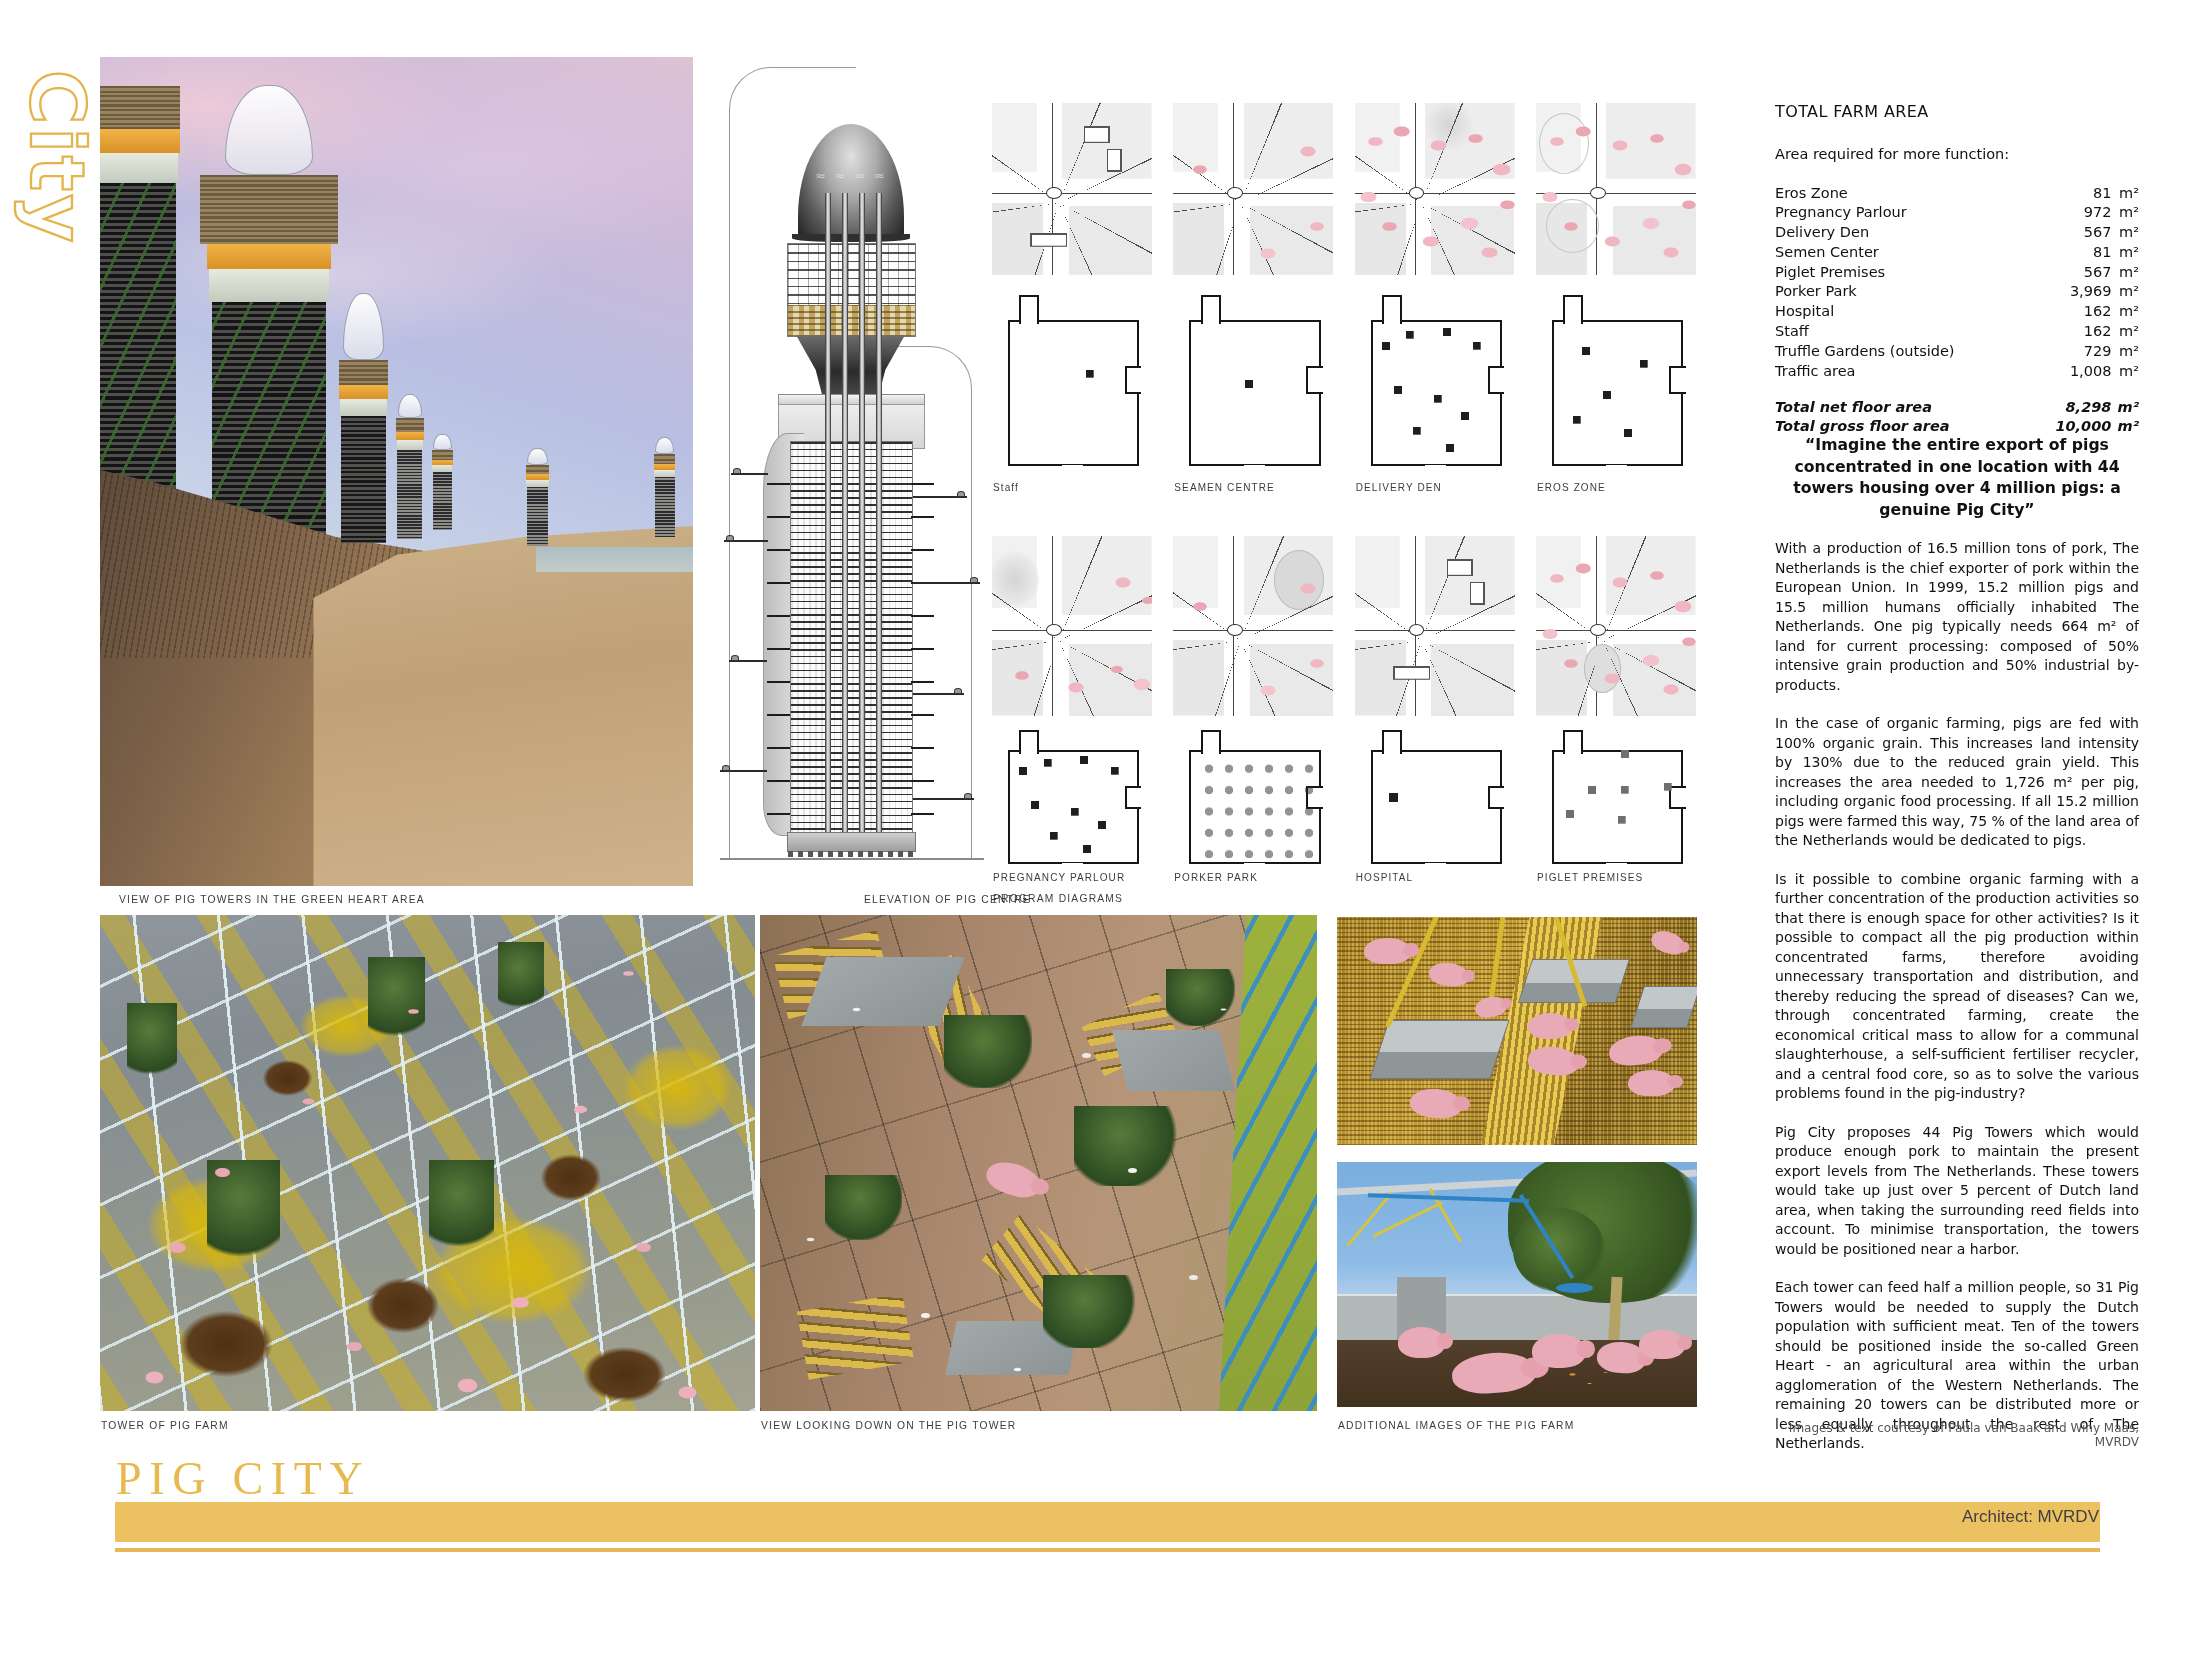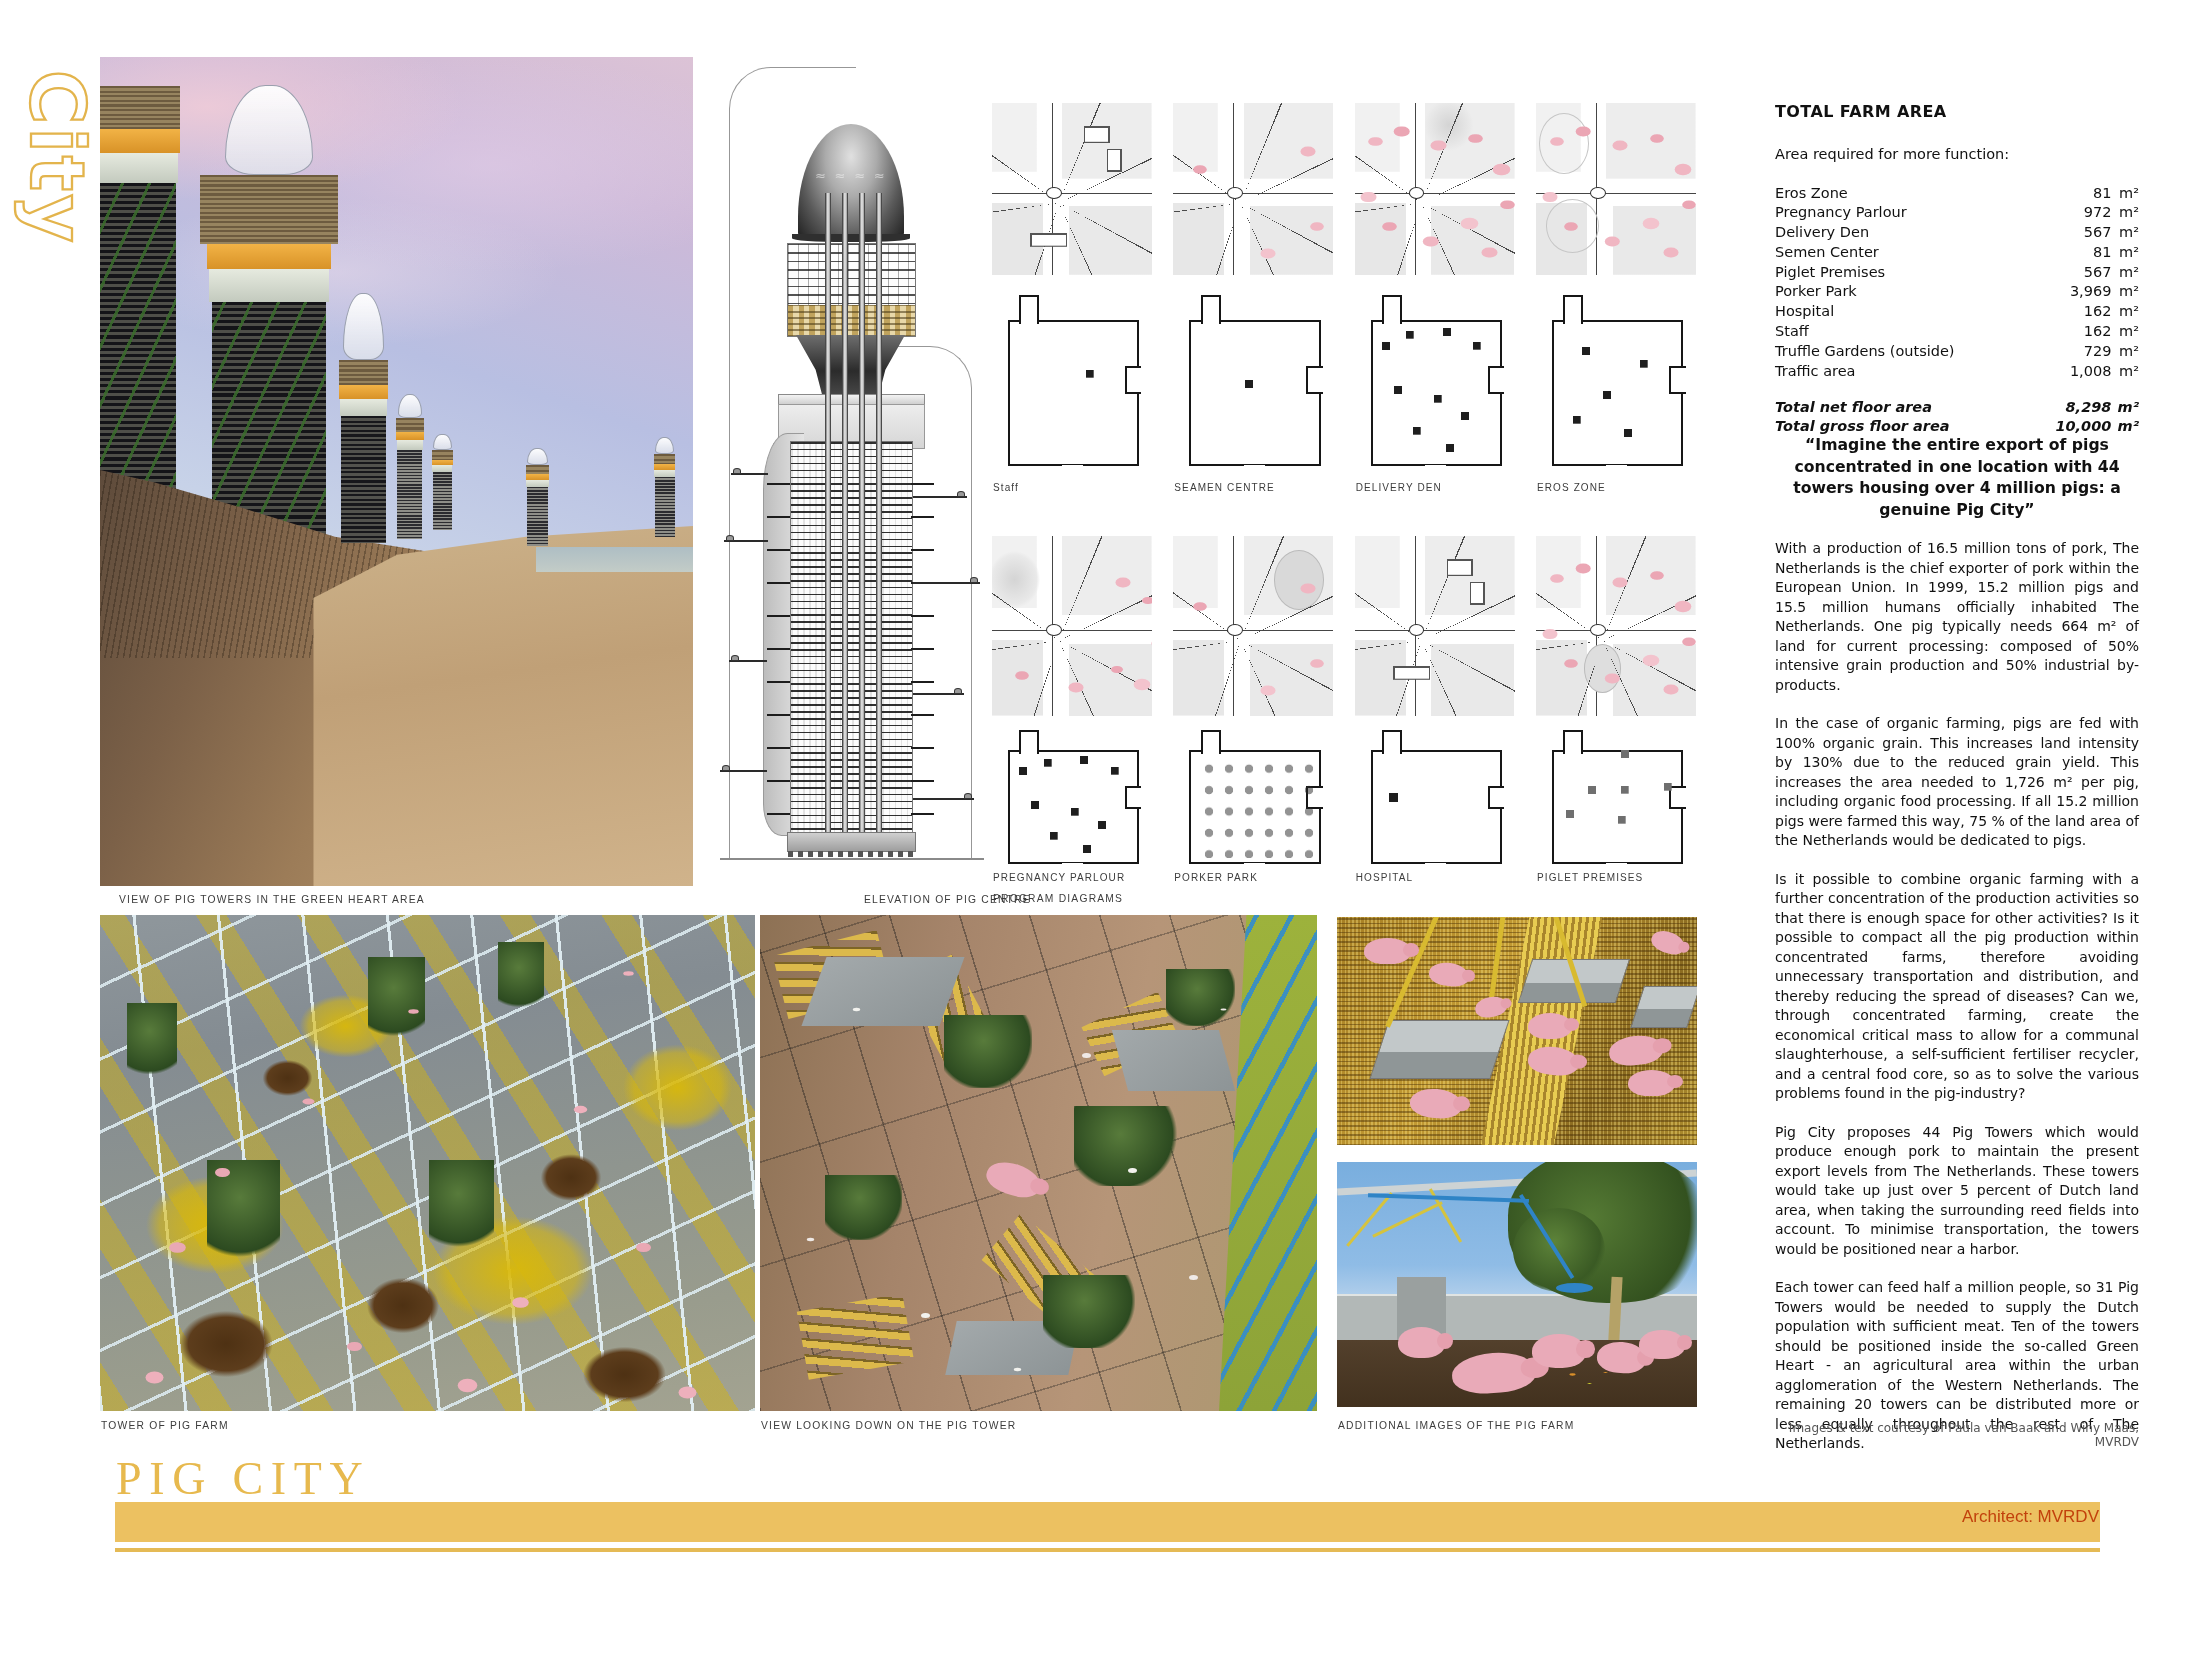--- a/index.html
+++ b/index.html
@@ -147,21 +147,21 @@
       linear-gradient(#6f6f6f,#6f6f6f),linear-gradient(#6f6f6f,#6f6f6f),linear-gradient(#6f6f6f,#6f6f6f),linear-gradient(#6f6f6f,#6f6f6f);
     background-size:8.4px 8.4px,7.7px 7.7px,8.4px 8.4px,7.7px 7.7px,8.4px 8.4px,7.7px 7.7px;
     background-position:56% 18%,84% 42%,34% 44%,56% 44%,20% 62%,54% 66%;}
   .dense{position:absolute;left:16%;right:12%;top:22%;bottom:8%;
     background:radial-gradient(circle,rgba(40,40,40,.5) 26%,transparent 31%) 0 0/20px 21.4px;}
   .dlabels{position:absolute;left:993px;width:704px;display:grid;grid-template-columns:repeat(4,1fr);gap:21.4px;
     font-family:"Liberation Sans",sans-serif;font-size:10px;letter-spacing:1.1px;color:#3c3c3c;}
 
   
   .rightcol{position:absolute;left:1775px;top:102px;width:364px;}
-  .farm-title{font-weight:bold;font-size:16px;letter-spacing:0.4px;}
+  .farm-title{font-weight:normal;font-size:16px;letter-spacing:0.4px;}
   .farm-sub{font-size:14.5px;margin-top:24.5px;}
   .farm-table{margin-top:23px;display:grid;grid-template-columns:1fr 66px 27.6px;row-gap:3.8px;font-size:14.5px;}
   .fv{text-align:right;}
   .fu{text-align:right;}
   .farm-totals{margin-top:20px;display:grid;grid-template-columns:1fr 66px 27.6px;row-gap:3.8px;
     font-size:14.5px;font-style:italic;font-weight:bold;}
   .quote{font-weight:bold;font-size:15.7px;line-height:21.4px;text-align:center;}
   .rightcol p{margin:19px 0 0 0;font-size:14px;line-height:19.5px;text-align:justify;}
   .credit{position:absolute;left:1741px;top:1421px;width:398px;text-align:right;
     font-size:12px;color:#555;}
@@ -221,21 +221,21 @@
   .yspoke{position:absolute;width:3.1px;background:#d6c33e;}
 
   
   .ftitle{position:absolute;left:116px;top:1452px;font-family:"Liberation Serif",serif;
     font-size:46px;letter-spacing:7.7px;color:#E7B94E;}
   .goldbar{position:absolute;left:115px;top:1502px;width:1985px;height:40px;background:#ECC161;}
   .goldline{position:absolute;left:115px;top:1548px;width:1985px;height:3.8px;background:#E5BA55;}
   .country{position:absolute;left:1531px;top:1477px;width:568px;text-align:right;
     font-family:"Liberation Sans",sans-serif;font-weight:bold;font-size:24px;letter-spacing:1.9px;color:#E7B94E;}
   .architect{position:absolute;left:1531px;top:1507px;width:568px;text-align:right;
-    font-family:"Liberation Sans",sans-serif;font-size:17px;color:#c2410c;}
+    font-family:"Liberation Sans",sans-serif;font-size:17px;color:#404040;}
 </style>
 </head>
 <body>
 
 <div id="board">
 
   <div class="city-label">City</div>
 
   <div class="photo">
     <div class="pt leafy nodome" style="left:-21.4px;top:29px;width:101px;height:433px;">

